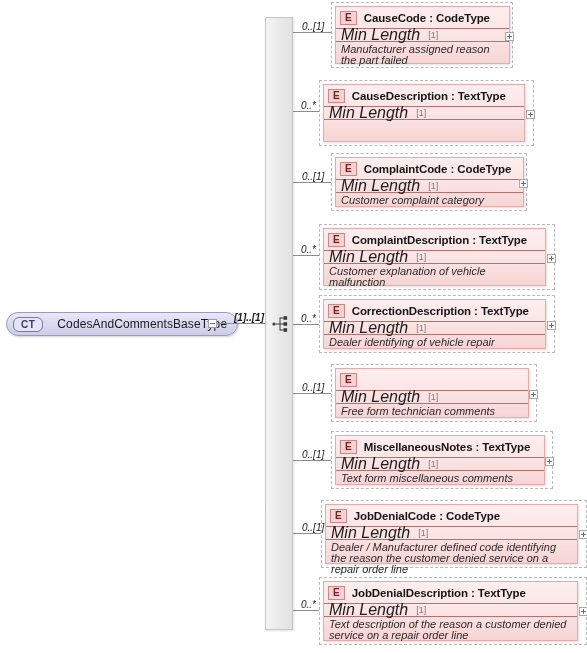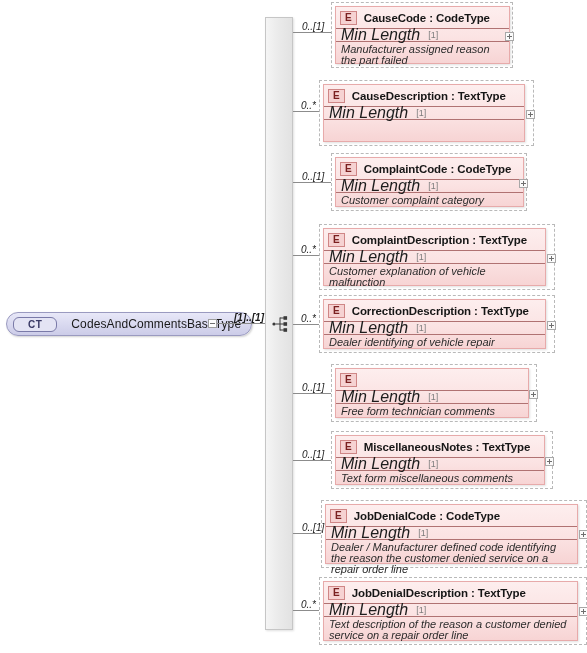--- a/index.html
+++ b/index.html
@@ -32,21 +32,21 @@
     box-shadow: 1px 1px 2px rgba(0,0,0,0.18);
     box-sizing: border-box;
   }
   #root-type-node .ct-badge {
     border: 1px solid #7a7aa8;
     border-radius: 6px;
     background: #e4e4f4;
     font-size: 10px;
     font-weight: bold;
     color: #3a3a66;
-    padding: 0px 14px;
+    padding: 0px 7px;
     line-height: 13px;
     margin-right: 14px;
     letter-spacing: .5px;
   }
   #root-type-node .ct-label {
     font-size: 12px;
     color: #1a1a1a;
     white-space: nowrap;
     letter-spacing: .1px;
   }

